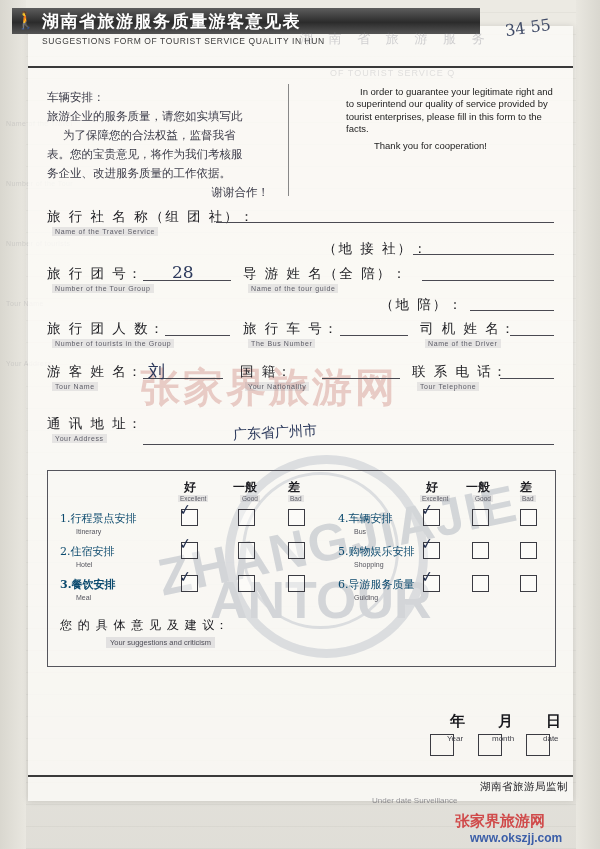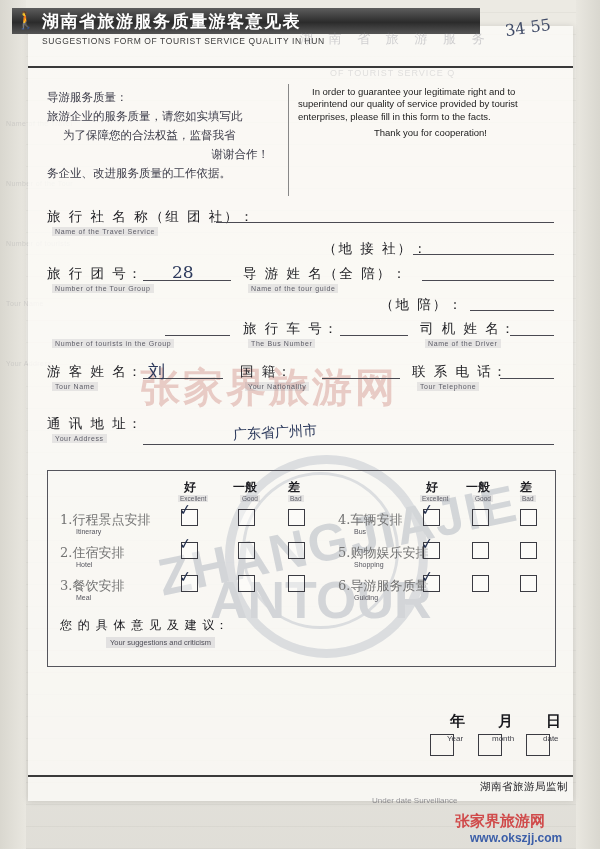--- a/index.html
+++ b/index.html
@@ -185,21 +185,21 @@
   .intro-right {
     position: absolute;
     left: 298px;
     top: 86px;
     width: 265px;
     color: #222;
     font-size: 9.5px;
     line-height: 12.4px;
   }
   .intro-right p { margin: 0 0 4px 0; }
-  .intro-right .ind { text-indent: 14px; }
+  .intro-right .ind { text-indent: 14px; margin-left: 48px; }
   .intro-right .center { text-align: center; }
 
   
   .field-label-cn {
     position: absolute;
     font-size: 13.5px;
     color: #1d1d22;
     letter-spacing: 2px;
     white-space: nowrap;
     font-family: "DejaVu Serif", serif;
@@ -244,22 +244,22 @@
   .col-head-en {
     position: absolute;
     font-size: 6.5px;
     color: #5c5c66;
     white-space: nowrap;
     background: rgba(160,160,170,0.22);
     padding: 0 2px;
   }
   .item-cn {
     position: absolute;
-    font-size: 13px;
-    color: #737373;
+    font-size: 11px;
+    color: #0c4a6e;
     white-space: nowrap;
     font-family: "DejaVu Serif", serif;
   }
   .item-en {
     position: absolute;
     font-size: 7px;
     color: #55555e;
     white-space: nowrap;
   }
   .box {
@@ -400,25 +400,26 @@
     <div class="hdr-logo">🚶</div>
     <div class="hdr-title">湖南省旅游服务质量游客意见表</div>
     <div class="hdr-sub">SUGGESTIONS FORM OF TOURIST SERVICE QUALITY IN HUN</div>
   </div>
   <div class="hdr-ghost">湖 南 省 旅 游 服 务</div>
   <div class="bg-ghost" style="left:330px; top:68px; font-size:9px; letter-spacing:1px;">OF TOURIST SERVICE Q</div>
   <div class="hand-top">34 55</div>
   <div class="hdr-rule"></div>
 
   <div class="intro-left">
-    <div class="ln">导游服务质量：</div>
+    <div class="ln">车辆安排：</div>
     <div class="ln">旅游企业的服务质量，请您如实填写此</div>
     <div class="ln indent">为了保障您的合法权益，监督我省</div>
+    <div class="ln">表。您的宝贵意见，将作为我们考核服</div>
+    <div class="ln">务企业、改进服务质量的工作依据。</div>
     <div class="ln right">谢谢合作！</div>
-    <div class="ln">务企业、改进服务质量的工作依据。</div>
   </div>
   <div class="vdivider"></div>
   <div class="intro-right">
     <p class="ind">In order to guarantee your legitimate right and to superintend our quality of service provided by tourist enterprises, please fill in this form to the facts.</p>
     <p class="center">Thank you for cooperation!</p>
   </div>
 
   <div class="field-label-cn" style="left:47px; top:208px;">旅 行 社 名 称（组 团 社）：</div>
   <div class="field-label-en" style="left:52px; top:227px;">Name  of  the  Travel  Service</div>
   <div class="uline" style="left:216px; top:222px; width:338px;"></div>
@@ -434,20 +435,21 @@
 
   <div class="field-label-cn" style="left:243px; top:265px;">导 游 姓 名（全 陪）：</div>
   <div class="field-label-en" style="left:248px; top:284px;">Name  of  the  tour  guide</div>
   <div class="uline" style="left:422px; top:280px; width:132px;"></div>
   <div class="hand" style="left:430px; top:263px; font-size:13px;"></div>
 
   <div class="field-label-cn" style="left:380px; top:296px;">（地 陪）：</div>
   <div class="uline" style="left:470px; top:310px; width:84px;"></div>
   <div class="hand" style="left:476px; top:294px; font-size:13px;"></div>
 
+  <div class="field-label-cn" style="left:47px; top:320px;">旅 行 团 人 数：</div>
   <div class="field-label-en" style="left:52px; top:339px;">Number  of  tourists  in  the  Group</div>
   <div class="uline" style="left:165px; top:335px; width:65px;"></div>
   <div class="hand" style="left:180px; top:318px; font-size:13px;"></div>
 
   <div class="field-label-cn" style="left:243px; top:320px;">旅 行 车 号：</div>
   <div class="field-label-en" style="left:248px; top:339px;">The  Bus  Number</div>
   <div class="uline" style="left:340px; top:335px; width:68px;"></div>
   <div class="hand" style="left:350px; top:318px; font-size:13px;"></div>
 
   <div class="field-label-cn" style="left:420px; top:320px;">司 机 姓 名：</div>
@@ -498,21 +500,21 @@
     <div class="box" style="left:190px; top:38px;"></div>
     <div class="box" style="left:240px; top:38px;"></div>
 
     <div class="item-cn" style="left:12px; top:73px;"><span>2.</span><span>住宿安排</span></div>
     <div class="item-en" style="left:28px; top:90px;">Hotel</div>
     <div class="box" style="left:133px; top:71px;"></div>
     <div class="tick" style="left:131px; top:64px;">✓</div>
     <div class="box" style="left:190px; top:71px;"></div>
     <div class="box" style="left:240px; top:71px;"></div>
 
-    <div class="item-cn" style="left:12px; top:106px;"><span>3.</span><span>餐饮安排</span></div>
+    <div class="item-cn" style="left:12px; top:106px;font-weight:bold;"><span>3.</span><span>餐饮安排</span></div>
     <div class="item-en" style="left:28px; top:123px;">Meal</div>
     <div class="box" style="left:133px; top:104px;"></div>
     <div class="tick" style="left:131px; top:97px;">✓</div>
     <div class="box" style="left:190px; top:104px;"></div>
     <div class="box" style="left:240px; top:104px;"></div>
 
     <div class="item-cn" style="left:290px; top:40px;"><span>4.</span><span>车辆安排</span></div>
     <div class="item-en" style="left:306px; top:57px;">Bus</div>
     <div class="box" style="left:375px; top:38px;"></div>
     <div class="tick" style="left:373px; top:30px;">✓</div>

